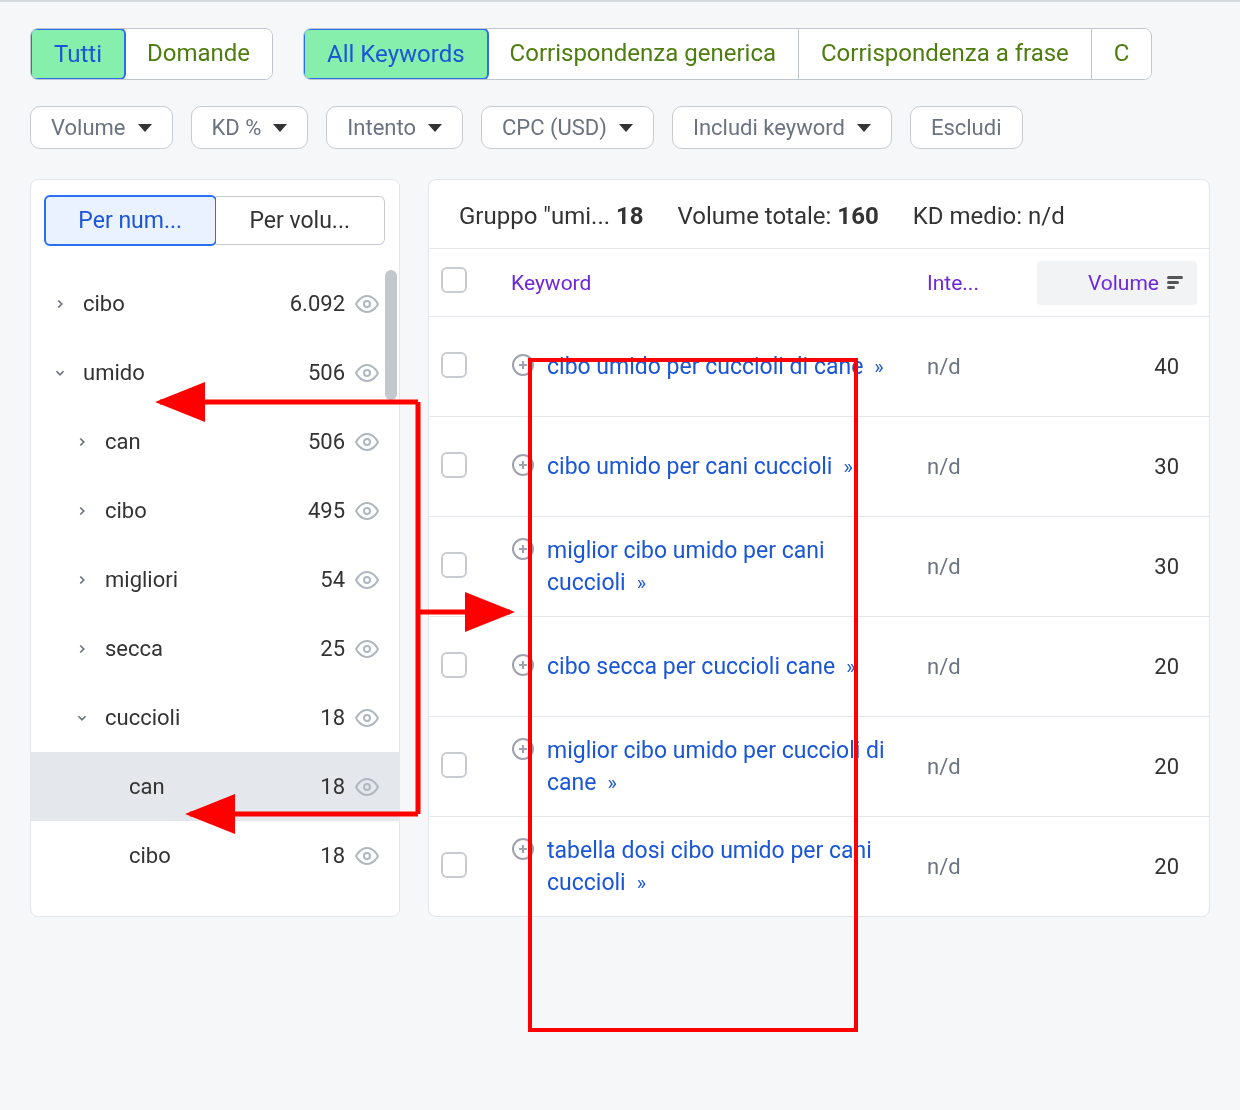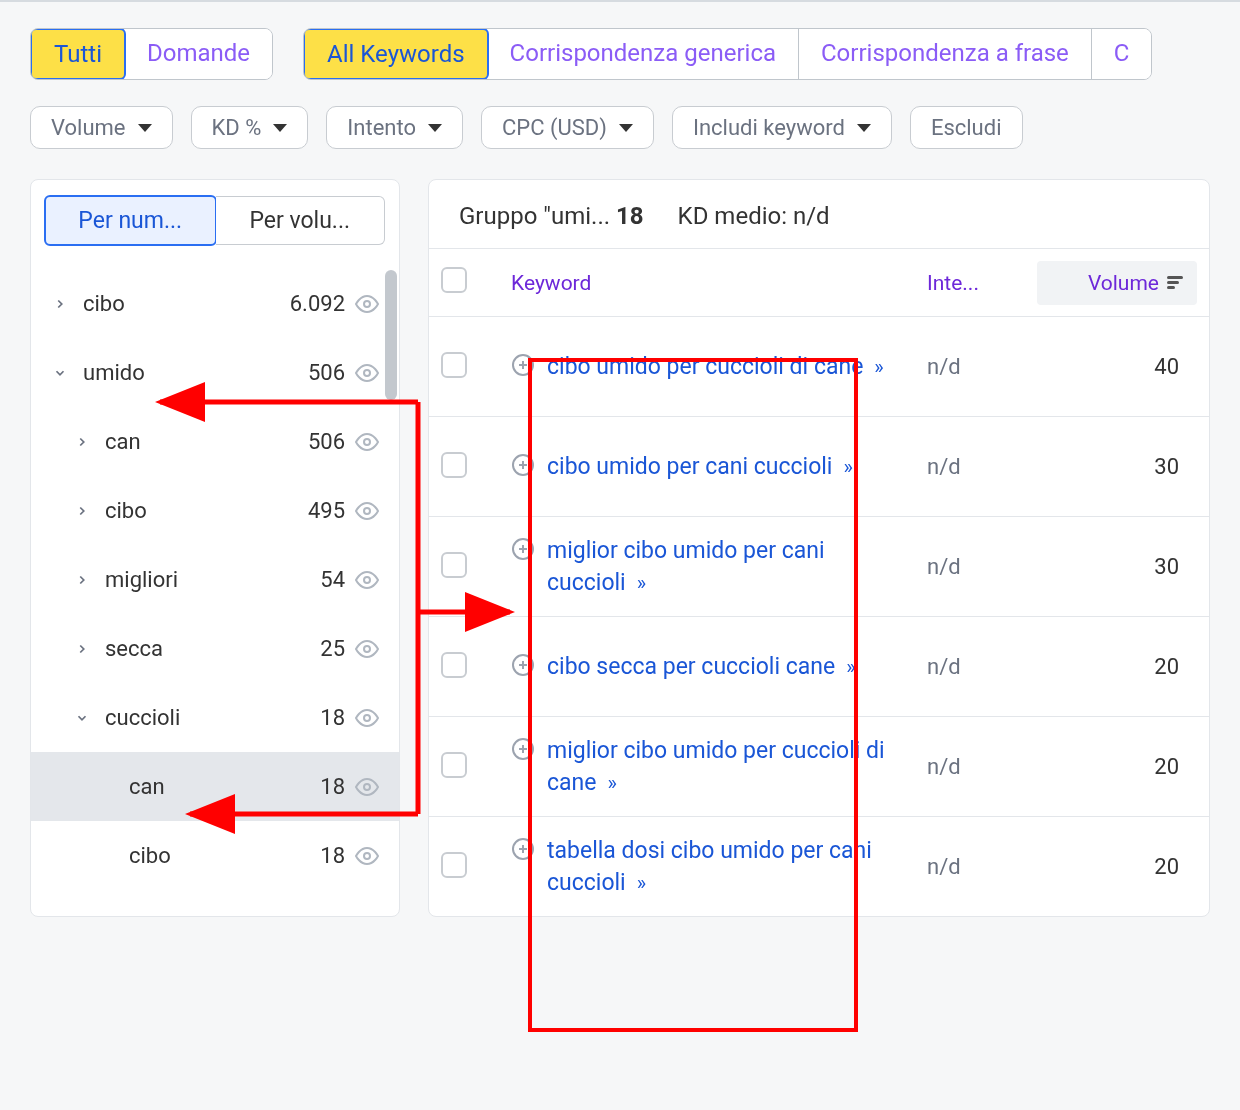--- a/index.html
+++ b/index.html
@@ -27,27 +27,27 @@
     display: inline-flex;
     border: 1px solid #c0c6cc;
     border-radius: 8px;
     overflow: hidden;
     background: #fff;
   }
   .tab-btn {
     padding: 10px 22px;
     font-size: 24px;
     background: #fff;
-    color: #8b5cf6;
+    color: #4d7c0f;
     cursor: pointer;
     border-right: 1px solid #c0c6cc;
   }
   .tab-btn:last-child { border-right: none; }
   .tab-btn.active {
-    background: #fde047;
+    background: #86efac;
     color: #1a56d6;
     border: 2px solid #2a6ef2;
     margin: -1px;
     border-radius: 6px;
     z-index: 1;
   }
   .filter-row {
     display: flex;
     gap: 18px;
     padding: 26px 30px 30px 30px;
@@ -395,20 +395,21 @@
               </svg>
             </span>
           </div>
         </div>
       <div class="scroll-thumb"></div>
     </div>
 
     <div class="right-panel">
       <div class="group-header">
         <span><span>Gruppo "umi...</span> <span class="val">18</span></span>
+        <span><span>Volume totale:</span> <span class="val">160</span></span>
         <span><span>KD medio:</span> <span>n/d</span></span>
       </div>
 
       <div class="table-header">
         <div><span class="checkbox"></span></div>
         <div class="col-keyword-h">Keyword</div>
         <div class="col-intent-h">Inte...</div>
         <div class="col-volume-h">
           <span>Volume</span>
           <span class="sort-icon">

